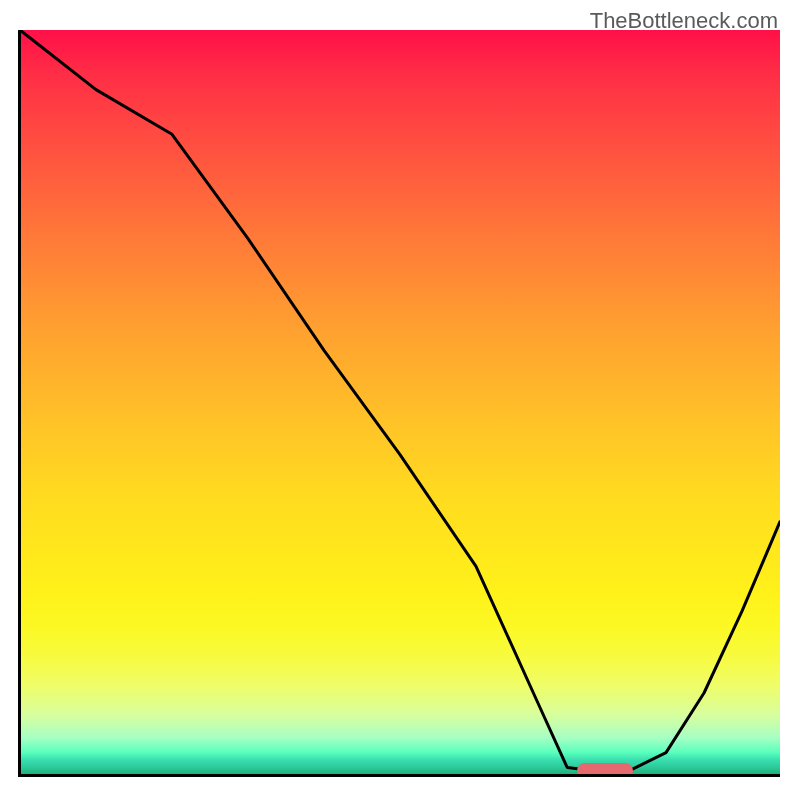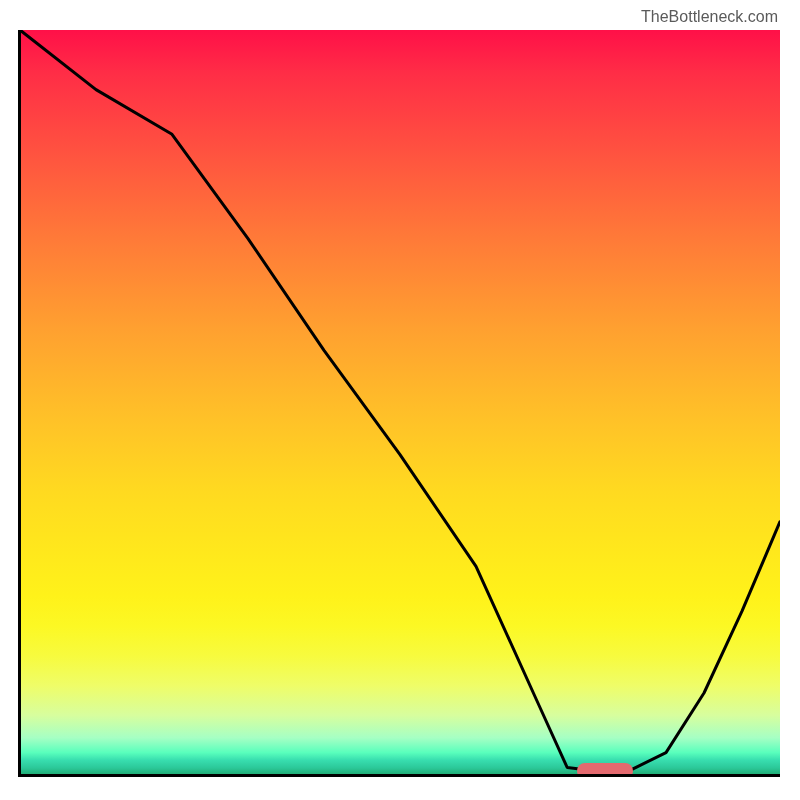--- a/index.html
+++ b/index.html
@@ -48,21 +48,21 @@
     background: #000;
     z-index: 4;
   }
   .axis-left { left: 18px; top: 30px; width: 3px; height: 747px; }
   .axis-bottom { left: 18px; top: 774px; width: 762px; height: 3px; }
   .watermark {
     position: absolute;
     top: 8px;
     right: 22px;
     font-family: Arial, Helvetica, sans-serif;
-    font-size: 16px;
+    font-size: 22px;
     font-weight: 500;
     color: #5a5a5a;
     z-index: 5;
     user-select: none;
   }
   svg.curve {
     position: absolute;
     left: 0; top: 0;
     width: 760px;
     height: 745px;

